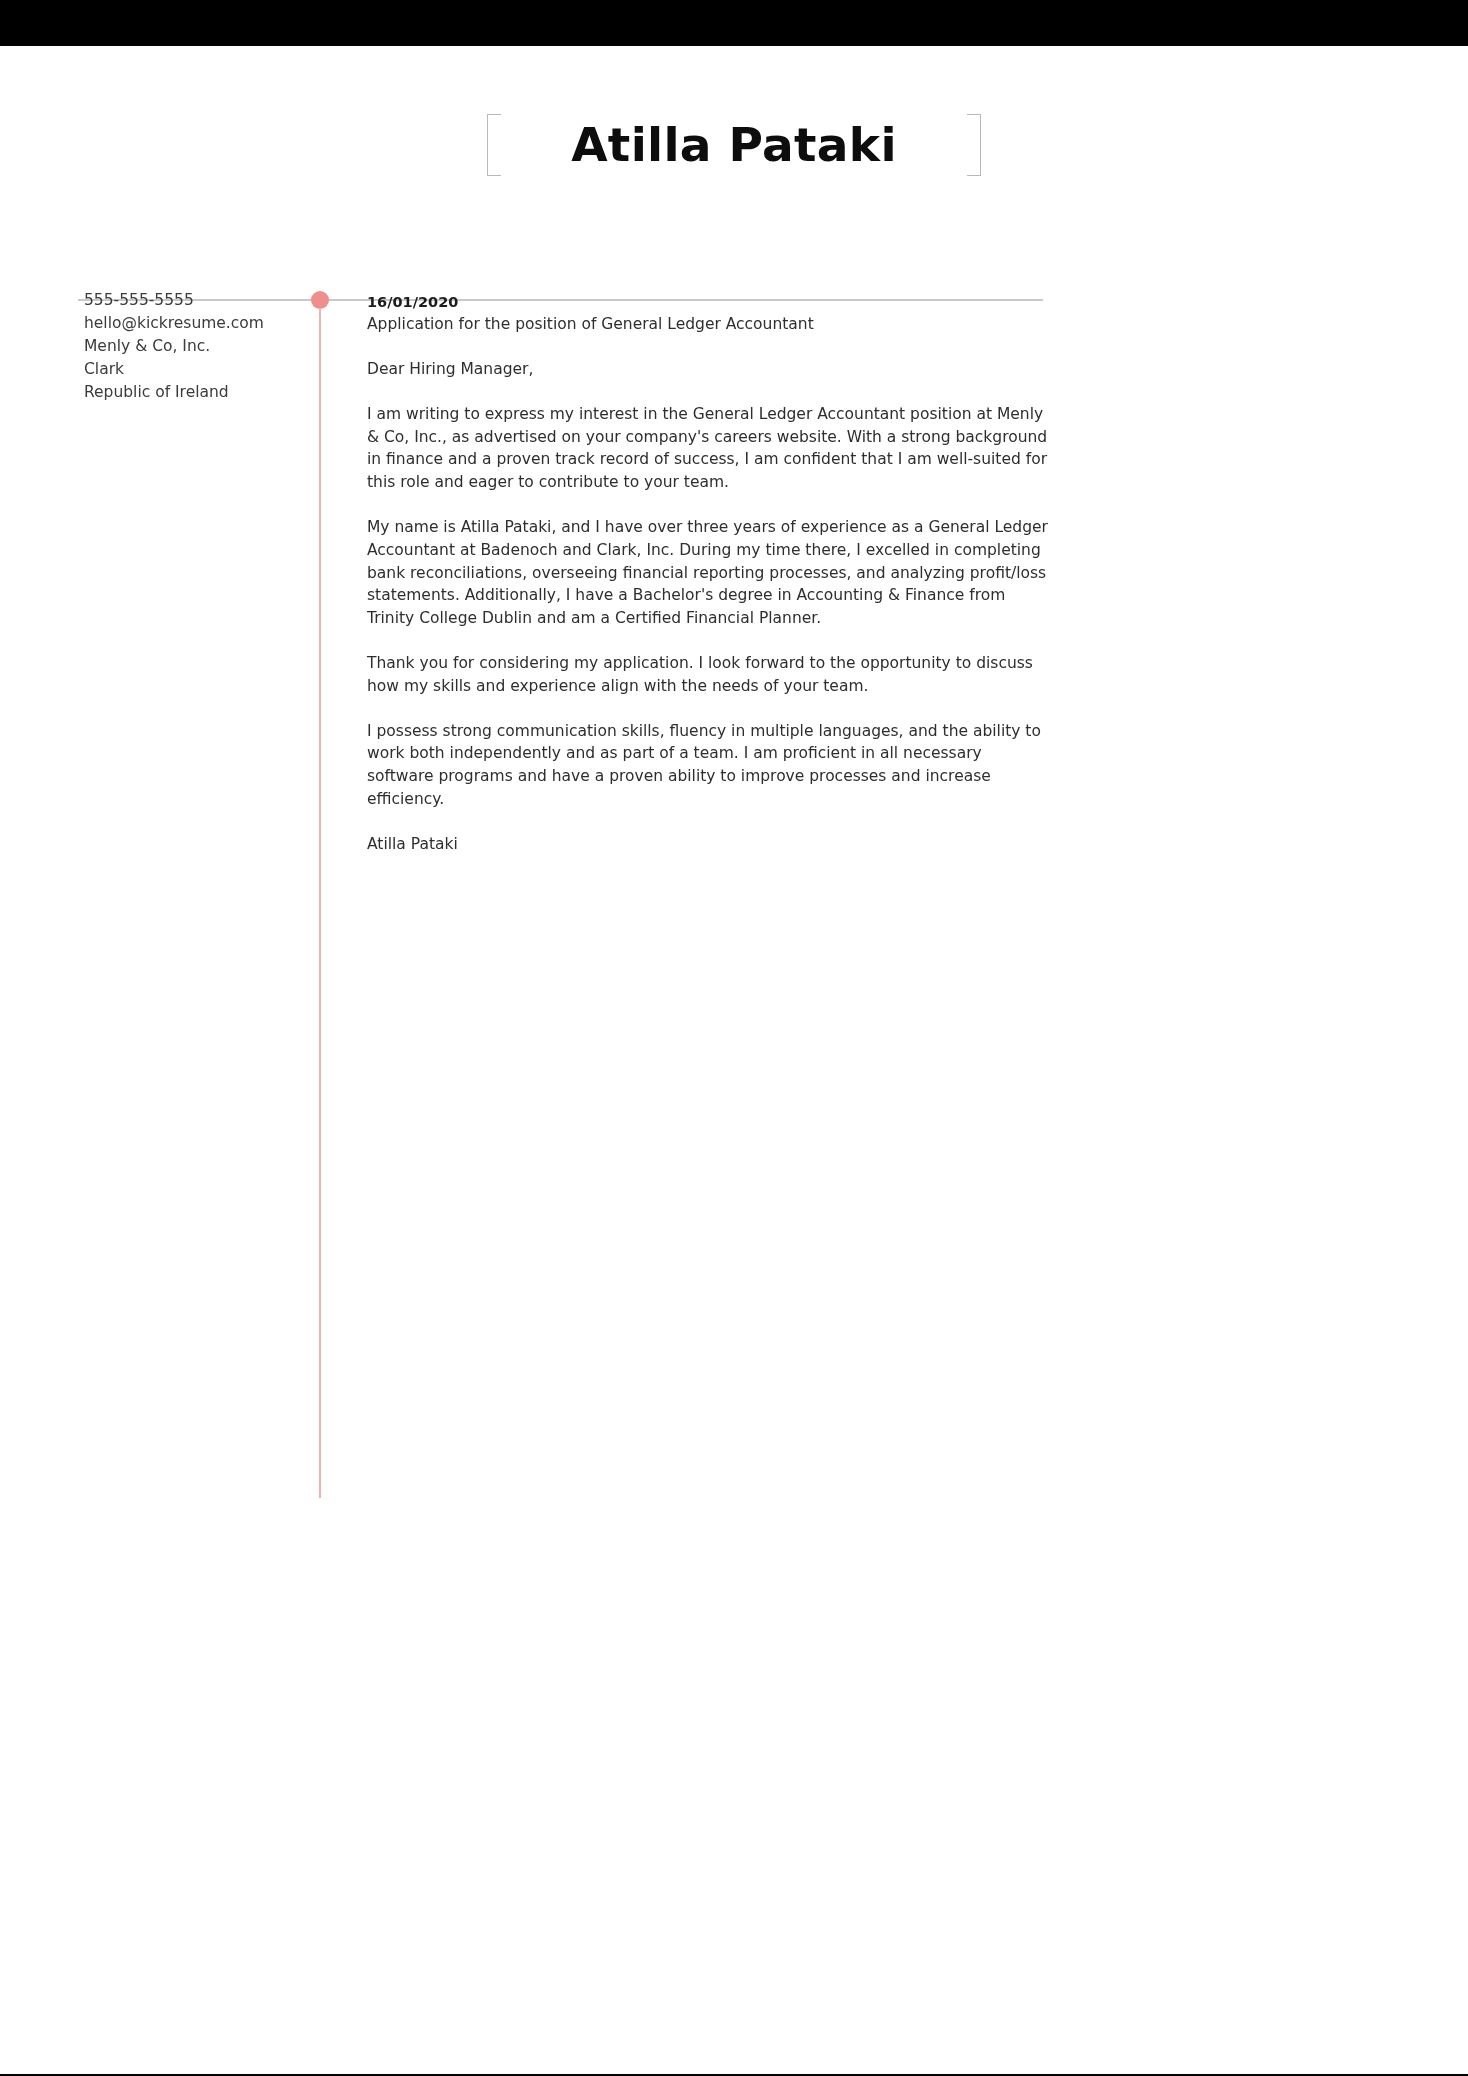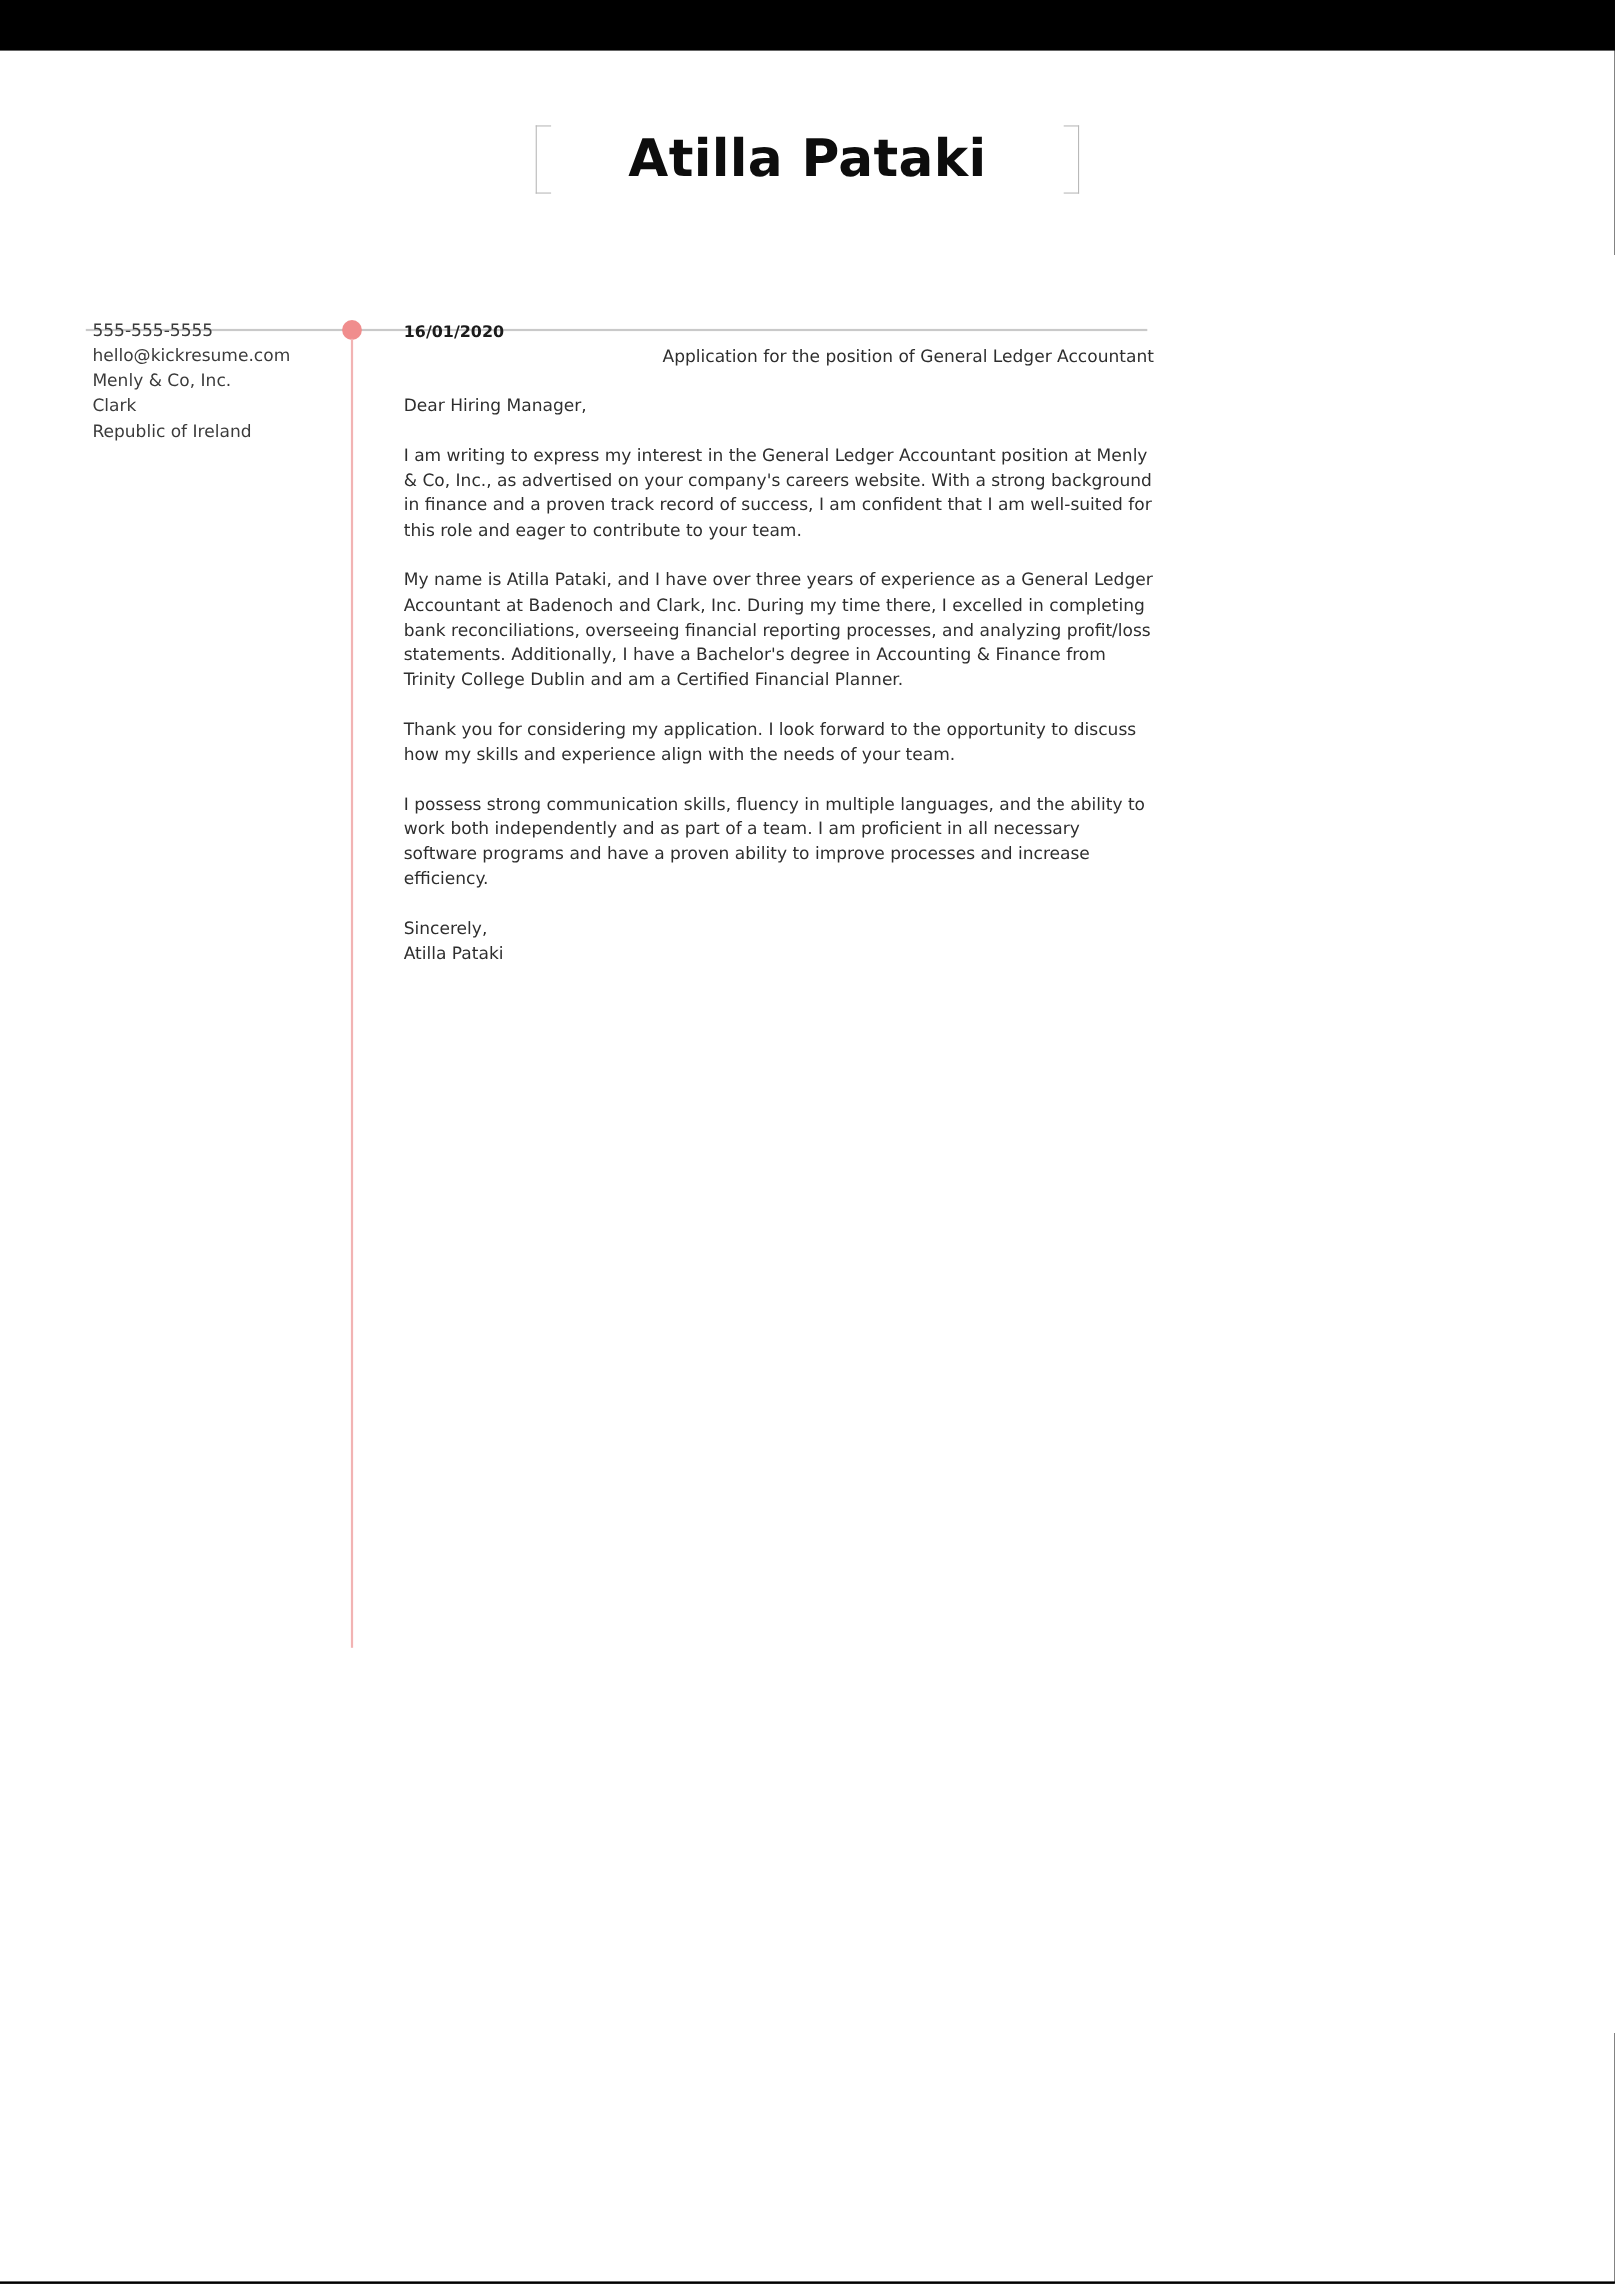--- a/index.html
+++ b/index.html
@@ -157,21 +157,20 @@
     font-size: 14.5px;
     color: #1c1c1c;
     line-height: 22px;
   }
 
   #letter-subject {
     font-size: 15.5px;
     line-height: 23px;
     color: #2e2e2e;
     margin-bottom: 22px;
-    text-align: right;
   }
 
   #salutation {
     margin-bottom: 22px;
   }
 
   .para {
     margin-bottom: 22px;
     text-align: left;
   }
@@ -218,20 +217,19 @@
       <div id="letter-subject">Application for the position of General Ledger Accountant</div>
 
       <div id="salutation">Dear Hiring Manager,</div>
 
       <div class="para">I am writing to express my interest in the General Ledger Accountant position at Menly &amp; Co, Inc., as advertised on your company's careers website. With a strong background in finance and a proven track record of success, I am confident that I am well-suited for this role and eager to contribute to your team.</div>
       <div class="para">My name is Atilla Pataki, and I have over three years of experience as a General Ledger Accountant at Badenoch and Clark, Inc. During my time there, I excelled in completing bank reconciliations, overseeing financial reporting processes, and analyzing profit/loss statements. Additionally, I have a Bachelor's degree in Accounting &amp; Finance from Trinity College Dublin and am a Certified Financial Planner.</div>
       <div class="para">Thank you for considering my application. I look forward to the opportunity to discuss how my skills and experience align with the needs of your team.</div>
       <div class="para">I possess strong communication skills, fluency in multiple languages, and the ability to work both independently and as part of a team. I am proficient in all necessary software programs and have a proven ability to improve processes and increase efficiency.</div>
 
       <div id="closing">
-        <span class="line">Sincerely,</span>
         <span class="line">Atilla Pataki</span>
       </div>
 
     </div>
 
   </div>
 </div>
 
 </body></html>

